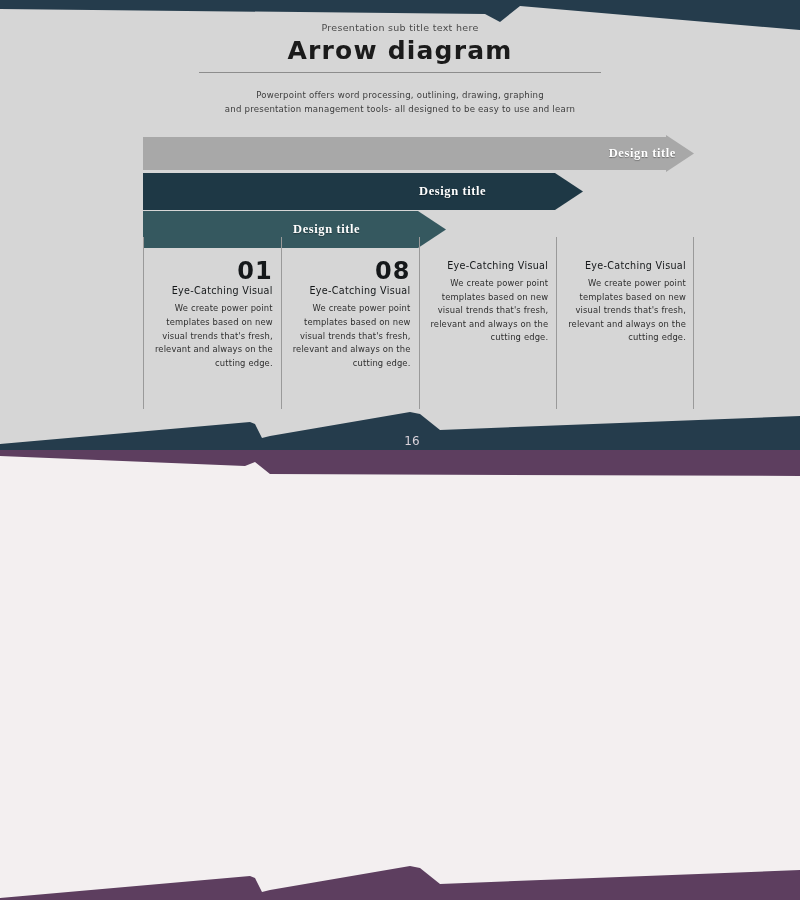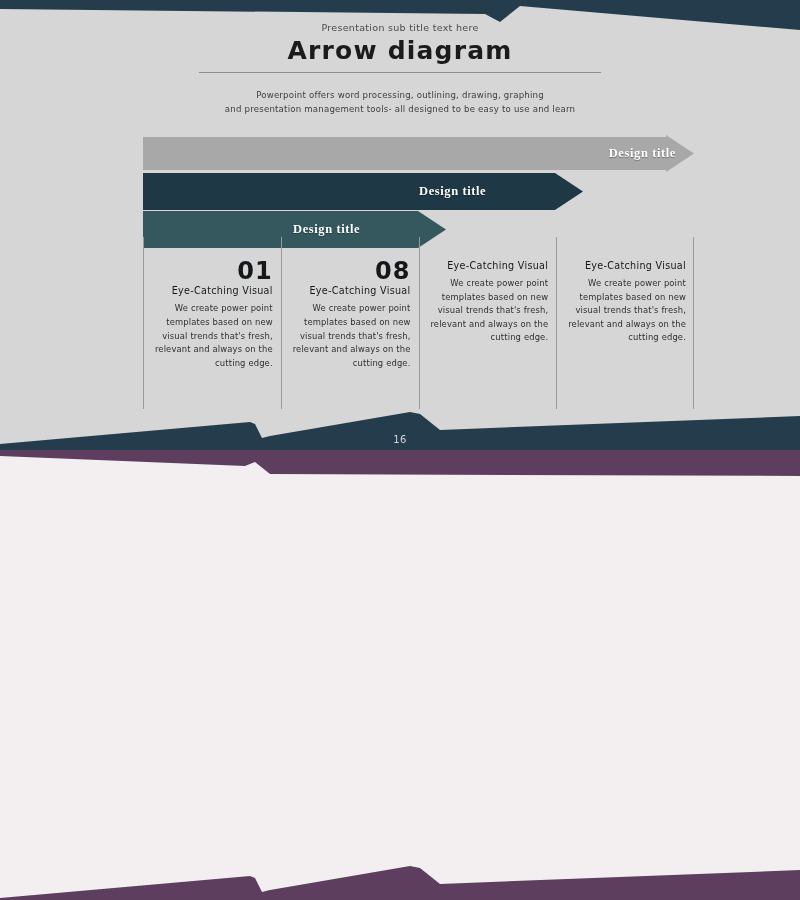--- a/index.html
+++ b/index.html
@@ -82,22 +82,22 @@
     font-size:9.6px; font-weight:400; color:#15181a;
     letter-spacing:.3px; margin-top:1px;
   }
   .col-body {
     font-size:8.4px; color:#2e2e2e; line-height:1.62;
     letter-spacing:.15px; margin-top:6px;
   }
 
   
   .pagenum {
-    position:absolute; width:40px; text-align:center;
-    font-size:10px; color:#d9d2da; letter-spacing:.3px;
+    position:absolute; width:40px; text-align:right;
+    font-size:12px; color:#d9d2da; letter-spacing:.3px;
   }
   .pagenum--dark  { left:380px; top:434px; }
 </style>
 </head>
 <body>
 
 <div class="deck">
 
   <section class="slide slide--dark">
 

